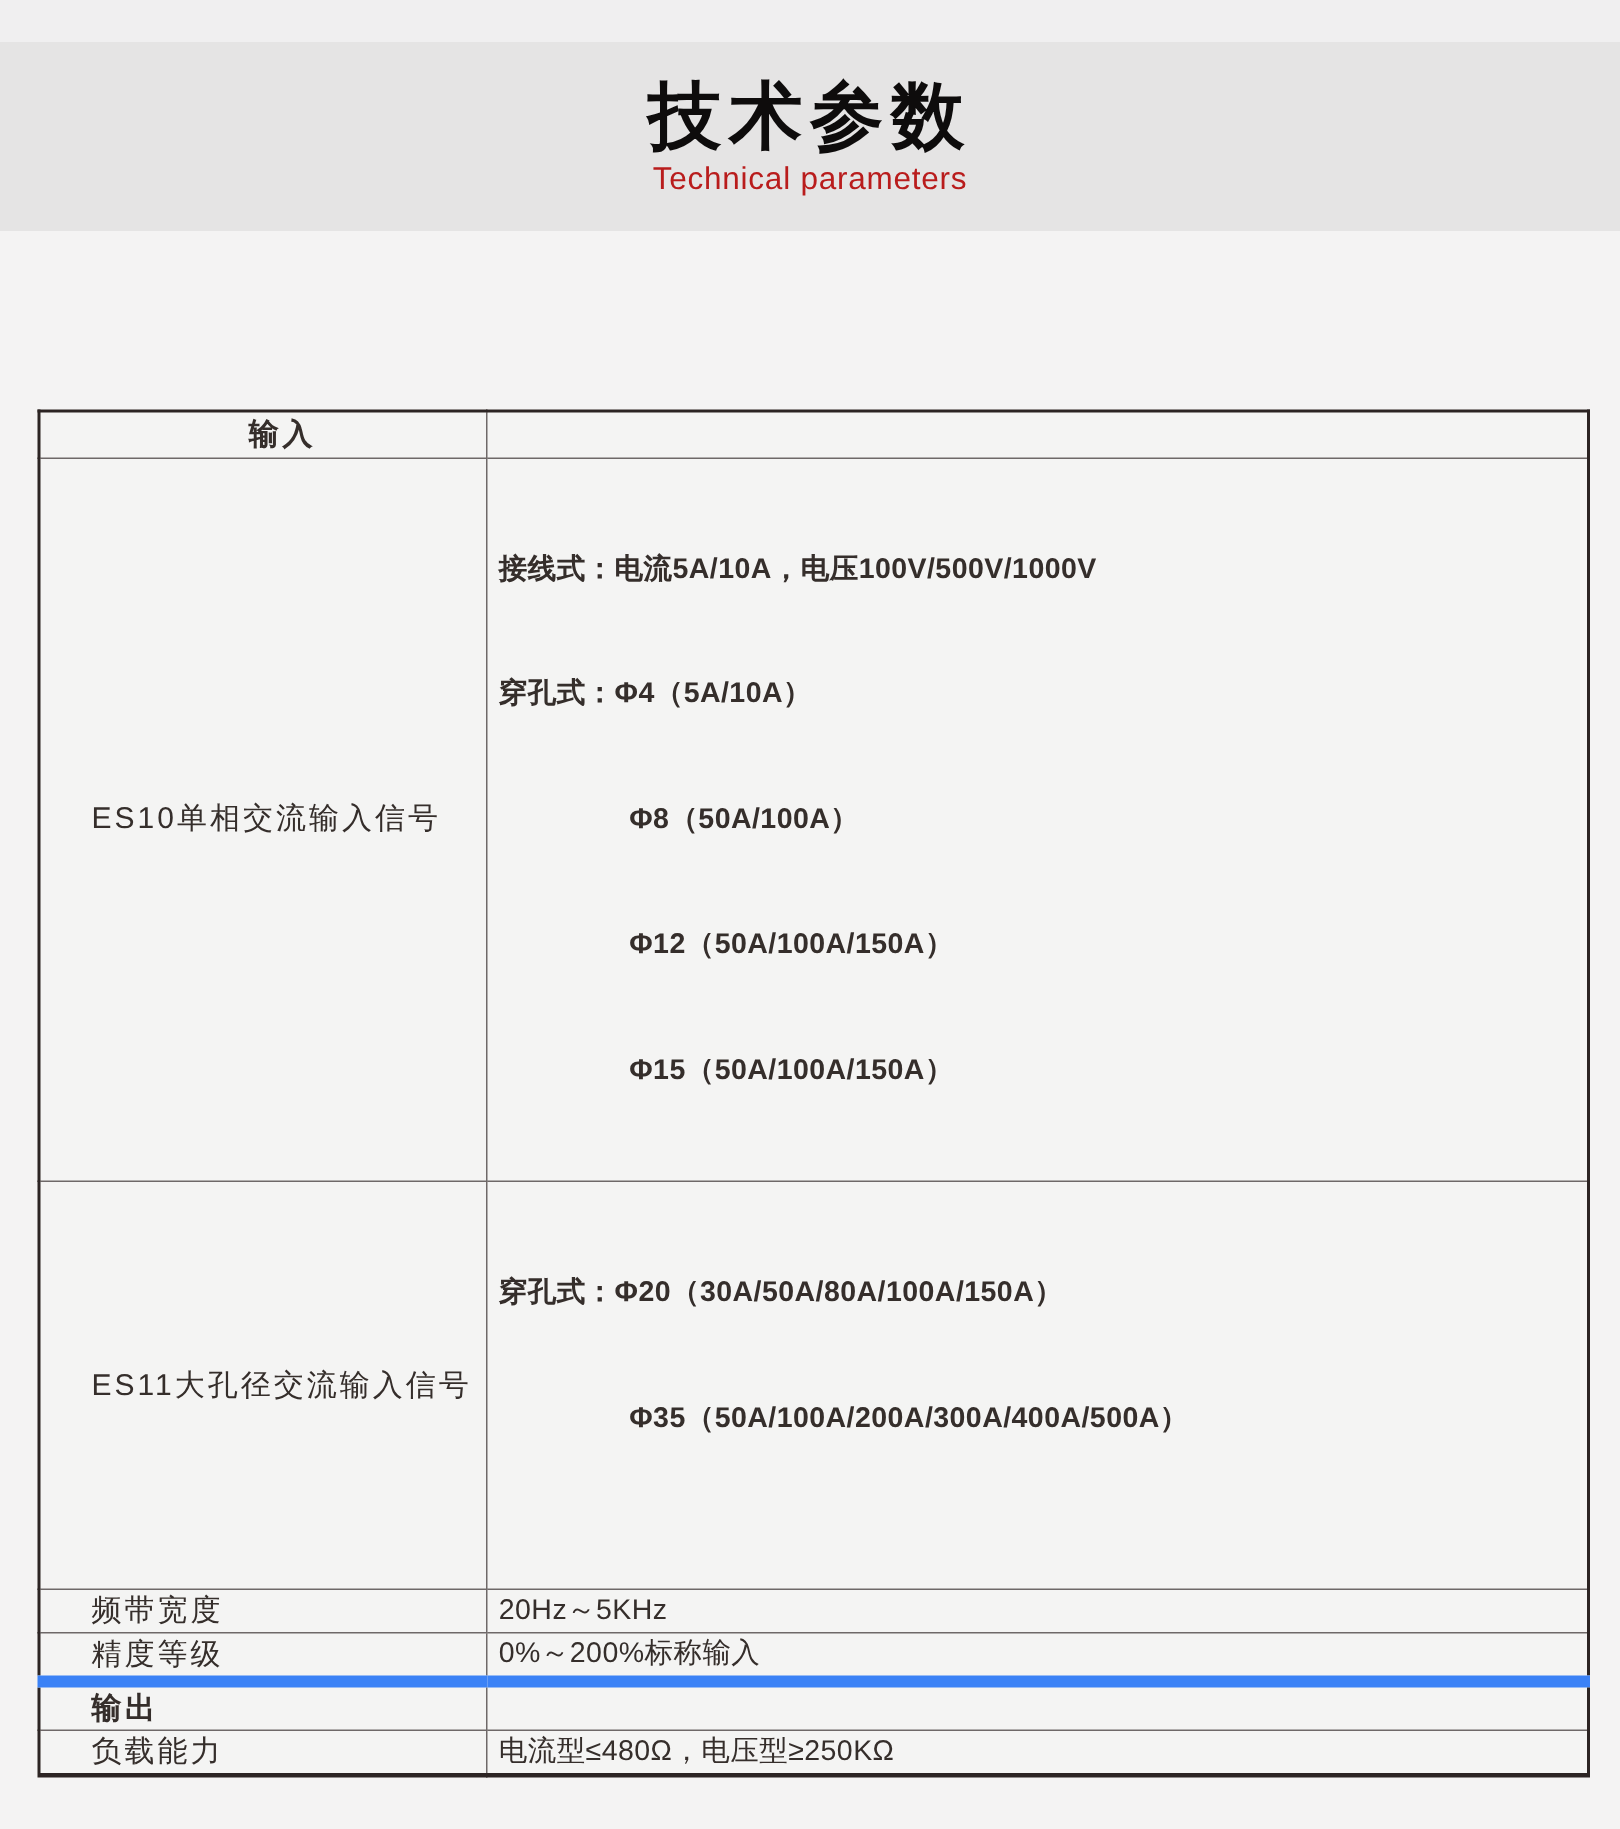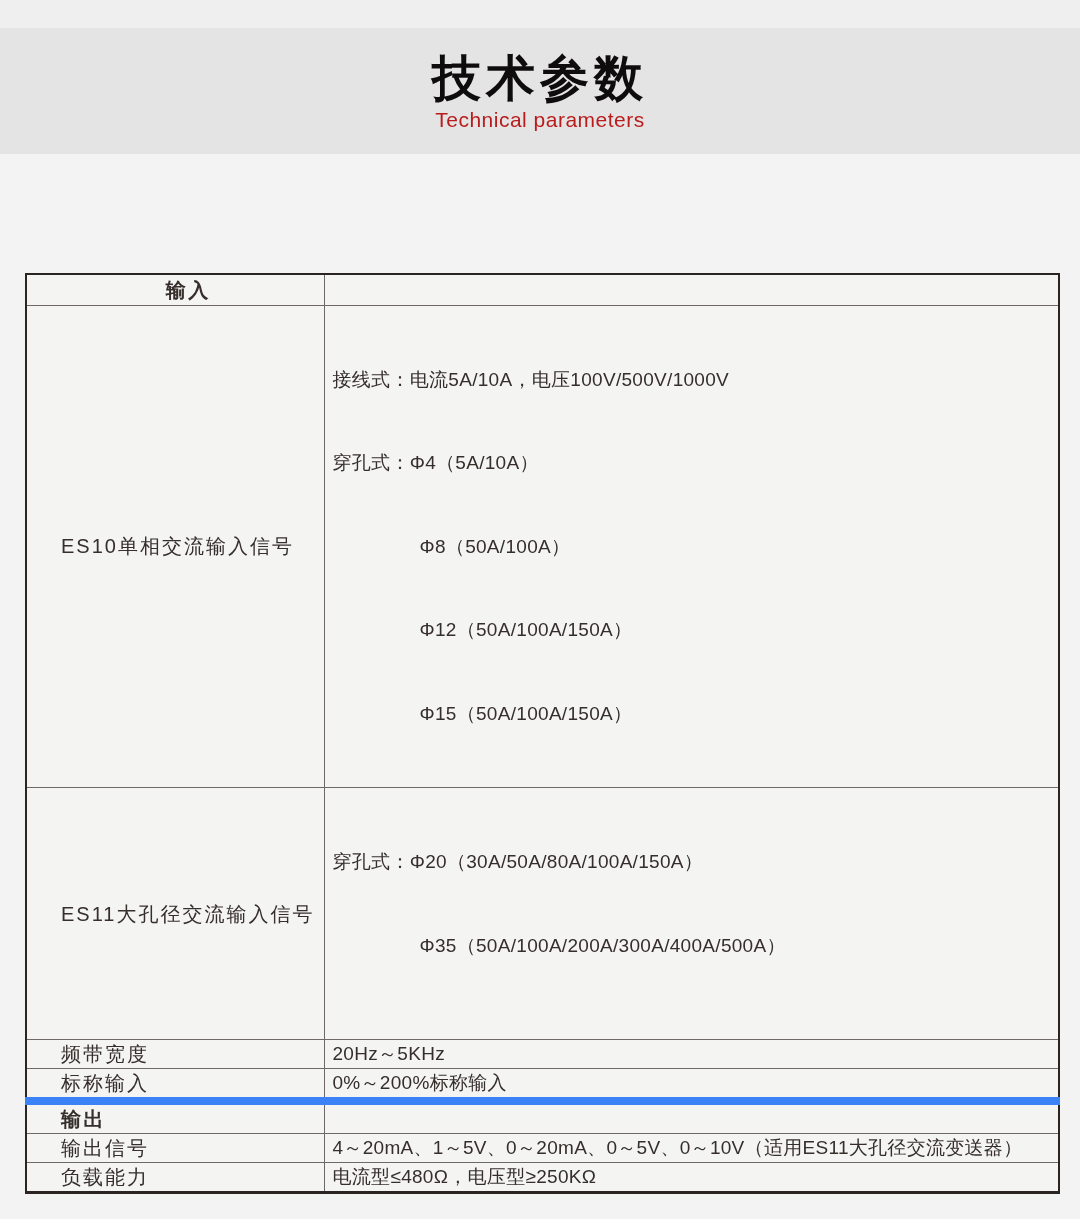--- a/index.html
+++ b/index.html
@@ -50,23 +50,23 @@
   td.val {
     font-size: 19px;
     letter-spacing: 0.3px;
     white-space: pre-wrap;
   }
   tr.sec td { border-top: 8px solid #3b82f6; }
   tr.sec td.label { font-weight: bold; letter-spacing: 2.5px; }
   tr.hdr td.label { font-weight: bold; letter-spacing: 2.5px; height: 31px; text-align: center; }
 
   td.multi { vertical-align: top; padding-top: 4px; padding-bottom: 4px; }
-  td.multi div { line-height: 27.5px; white-space: pre-wrap; }
+  td.multi div { line-height: 27.5px; white-space: pre-wrap; font-weight: bold; }
   td.multi div.indent { padding-left: 87px; }
-  tr.es11-row td.multi { padding-bottom: 24px; }
+  tr.es11-row td.multi { padding-bottom: 44px; }
 
   tr.h27 td { height: 27px; }
   tr.h29 td { height: 29px; margin-top: 16px; }
 </style>
 </head>
 <body>
 
 <div class="top-strip"></div>
 
 <div class="title-band">
@@ -102,31 +102,27 @@
         <div>穿孔式：Φ20（30A/50A/80A/100A/150A）</div>
         <div class="indent">Φ35（50A/100A/200A/300A/400A/500A）</div>
       </td>
     </tr>
 
     <tr class="h29">
       <td class="label">频带宽度</td>
       <td class="val">20Hz～5KHz</td>
     </tr>
     <tr class="h29">
-      <td class="label">标称输入</td>
+      <td class="label">精度等级</td>
       <td class="val">0%～200%标称输入</td>
     </tr>
 
     <tr class="sec h29">
       <td class="label">输出</td>
       <td class="val"></td>
-    </tr>
-    <tr class="h29">
-      <td class="label">输出信号</td>
-      <td class="val">4～20mA、1～5V、0～20mA、0～5V、0～10V（适用ES11大孔径交流变送器）</td>
     </tr>
     <tr>
       <td class="label">负载能力</td>
       <td class="val">电流型≤480Ω，电压型≥250KΩ</td>
     </tr>
 
   </tbody>
 </table>
 
 </body></html>

